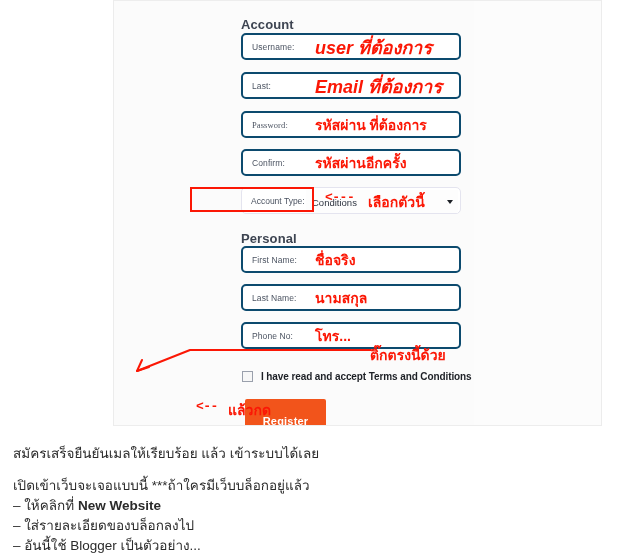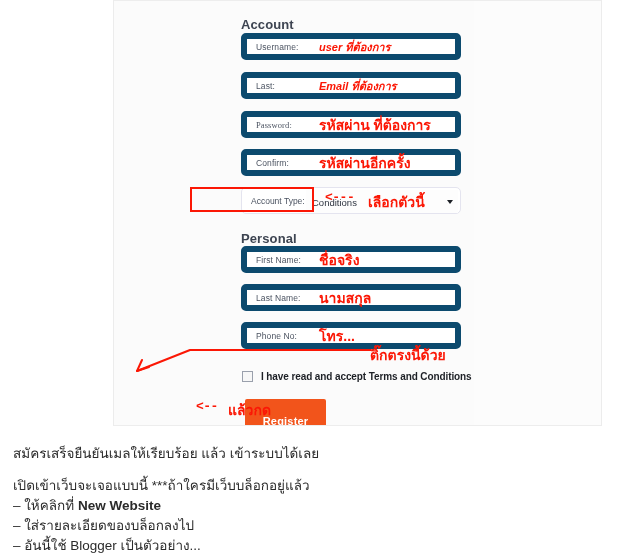--- a/index.html
+++ b/index.html
@@ -50,40 +50,40 @@
     white-space: nowrap;
   }
 
   
   .field {
     position: absolute;
     left: 127px;
     width: 220px;
     height: 27px;
     background: #ffffff;
-    border: 6px solid #0c4a6e;
+    border: 2px solid #0c4a6e;
     border-radius: 5px;
     box-sizing: border-box;
   }
   .field-label {
     position: absolute;
     left: 9px;
     top: 50%;
     transform: translateY(-50%);
     font-size: 8.5px;
     color: #4c5462;
     white-space: nowrap;
     letter-spacing: 0.1px;
   }
   .field-value {
     position: absolute;
     left: 72px;
     top: 50%;
     transform: translateY(-50%);
-    font-size: 11px;
+    font-size: 18px;
     font-weight: bold;
     color: #fb1705;
     white-space: nowrap;
     font-style: italic;
   }
   .field-value.thai {
     font-style: normal;
     font-size: 14px;
   }
 

